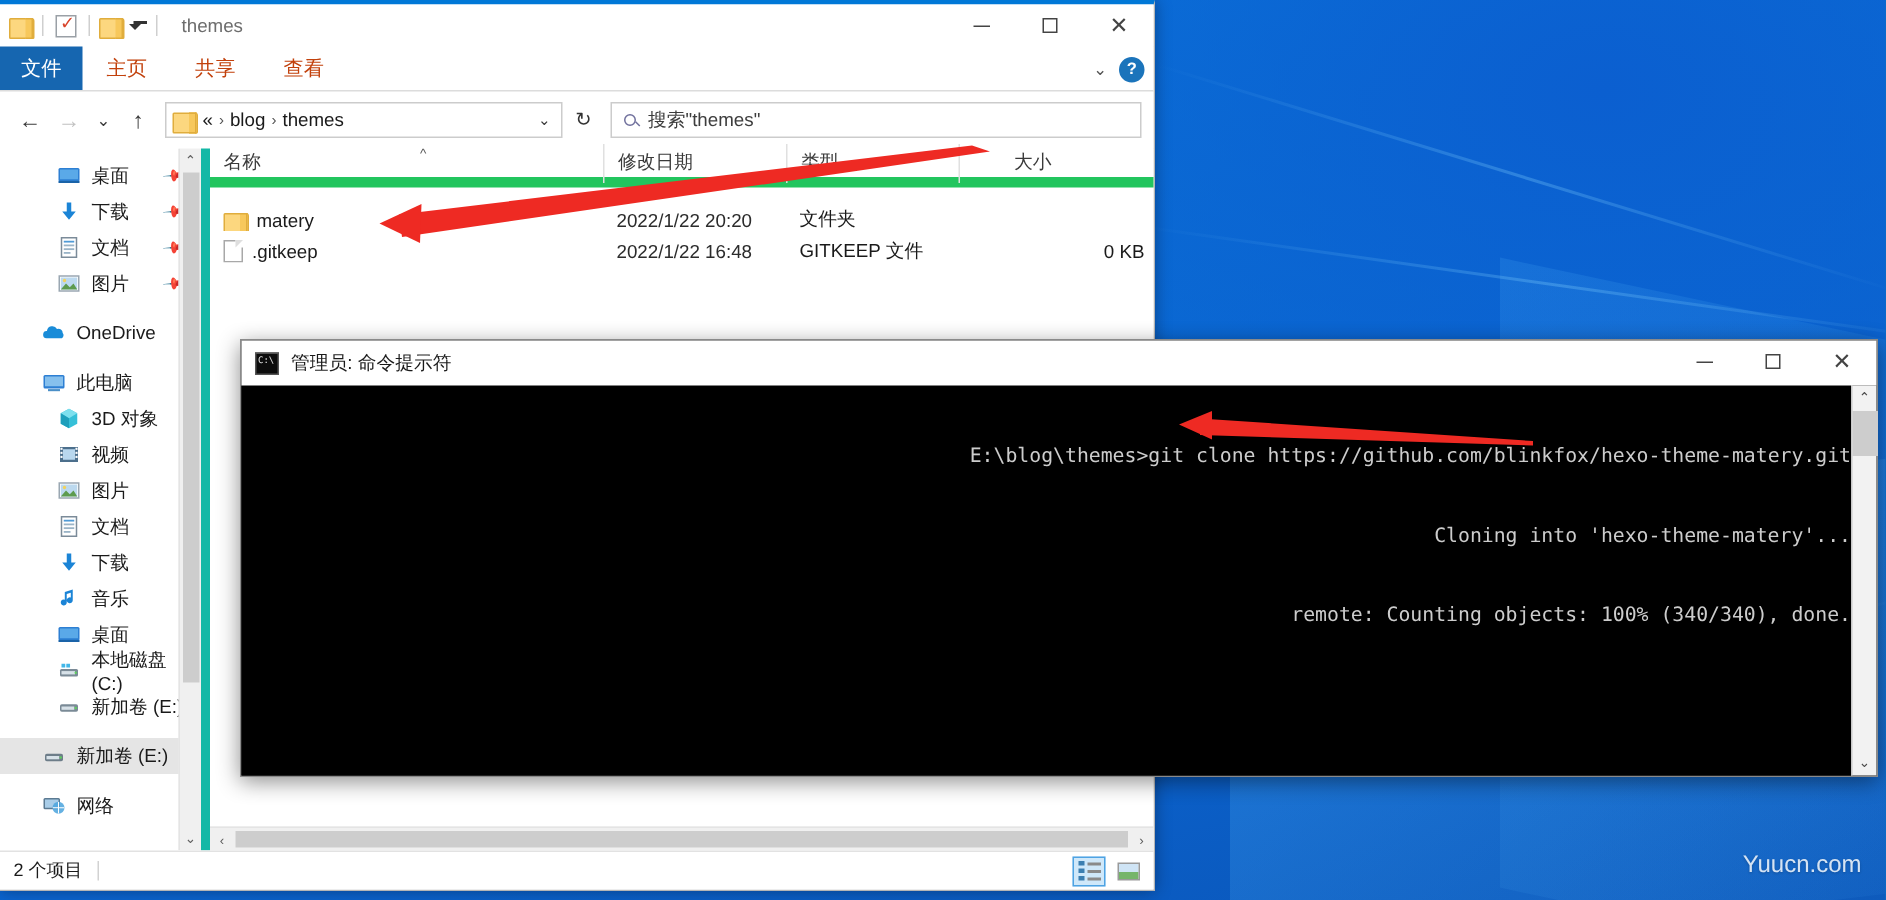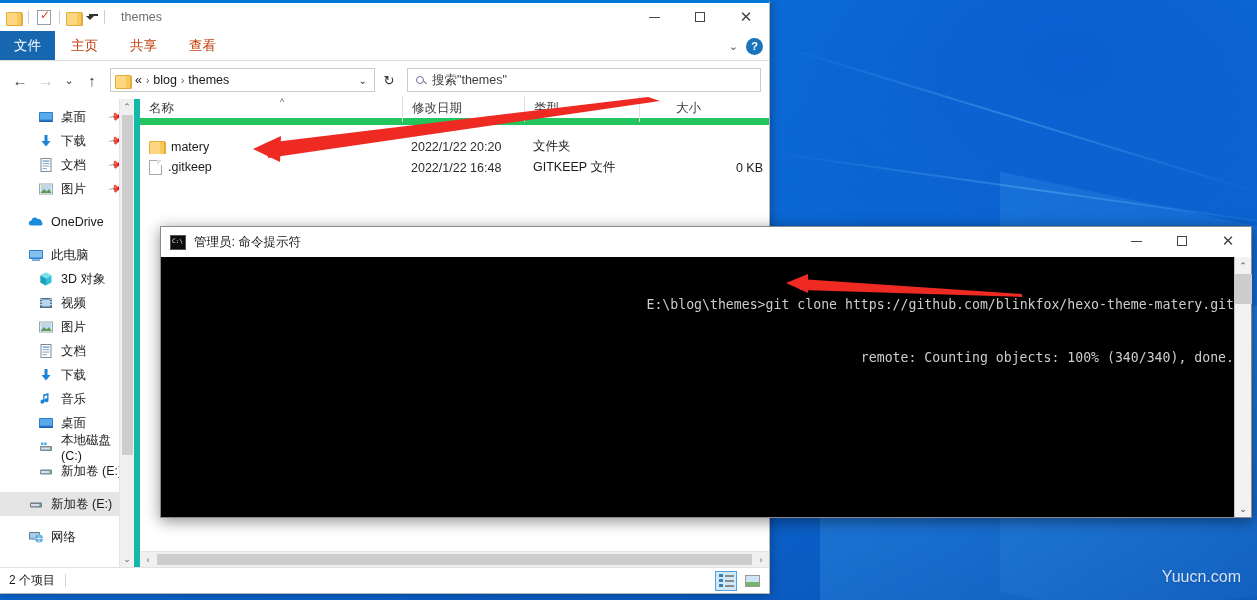--- a/index.html
+++ b/index.html
@@ -169,21 +169,21 @@
   }
   .col { padding-left: 9px; position: relative; height: 26px; display:flex; align-items:center; }
   .col + .col { border-left: 1px solid #e0e0e0; }
   .c-name { width: 262px; }
   .c-date { width: 122px; }
   .c-type { width: 115px; }
   .c-size { flex: 1; padding-left: 36px; }
   .sort-caret { position: absolute; left: 140px; top: 1px; font-size: 9px; color: #5a5a5a; }
   .rows { flex: 1; position: relative; }
   .frow { height: 21px; display: flex; align-items: center; font-size: 12.5px; color: #1a1a1a; }
-  .fcell { padding-left: 9px; display: flex; align-items: flex-start; gap: 6px; overflow: hidden; white-space: nowrap;}
+  .fcell { padding-left: 9px; display: flex; align-items: flex-end; gap: 6px; overflow: hidden; white-space: nowrap;}
   .fc-name { width: 262px; }
   .fc-date { width: 122px; color: #2c2c2c; }
   .fc-type { width: 115px; }
   .fc-size { flex: 1; text-align: right; padding-right: 6px; justify-content: flex-end; }
   .file-ico {
     width: 13px; height: 15px; background: #fff; border: 1px solid #a8a8a8;
     position: relative; flex: none;
   }
   .file-ico::after {
     content:""; position:absolute; right:-1px; top:-1px;
@@ -631,20 +631,21 @@
           <span class="wc-max"></span>
         </div>
       <div class="wc">
           <span class="wc-close">✕</span>
         </div>
     </div>
   </div>
   <div class="cmd-body">
     <div class="cmd-text">
       <div>E:\blog\themes&gt;git clone https://github.com/blinkfox/hexo-theme-matery.git</div>
+      <div>Cloning into 'hexo-theme-matery'...</div>
       <div>remote: Counting objects: 100% (340/340), done.</div>
       
       
       
       
       
       
     </div>
     <div class="cmd-scroll">
       <div class="cs-arrow">⌃</div>

